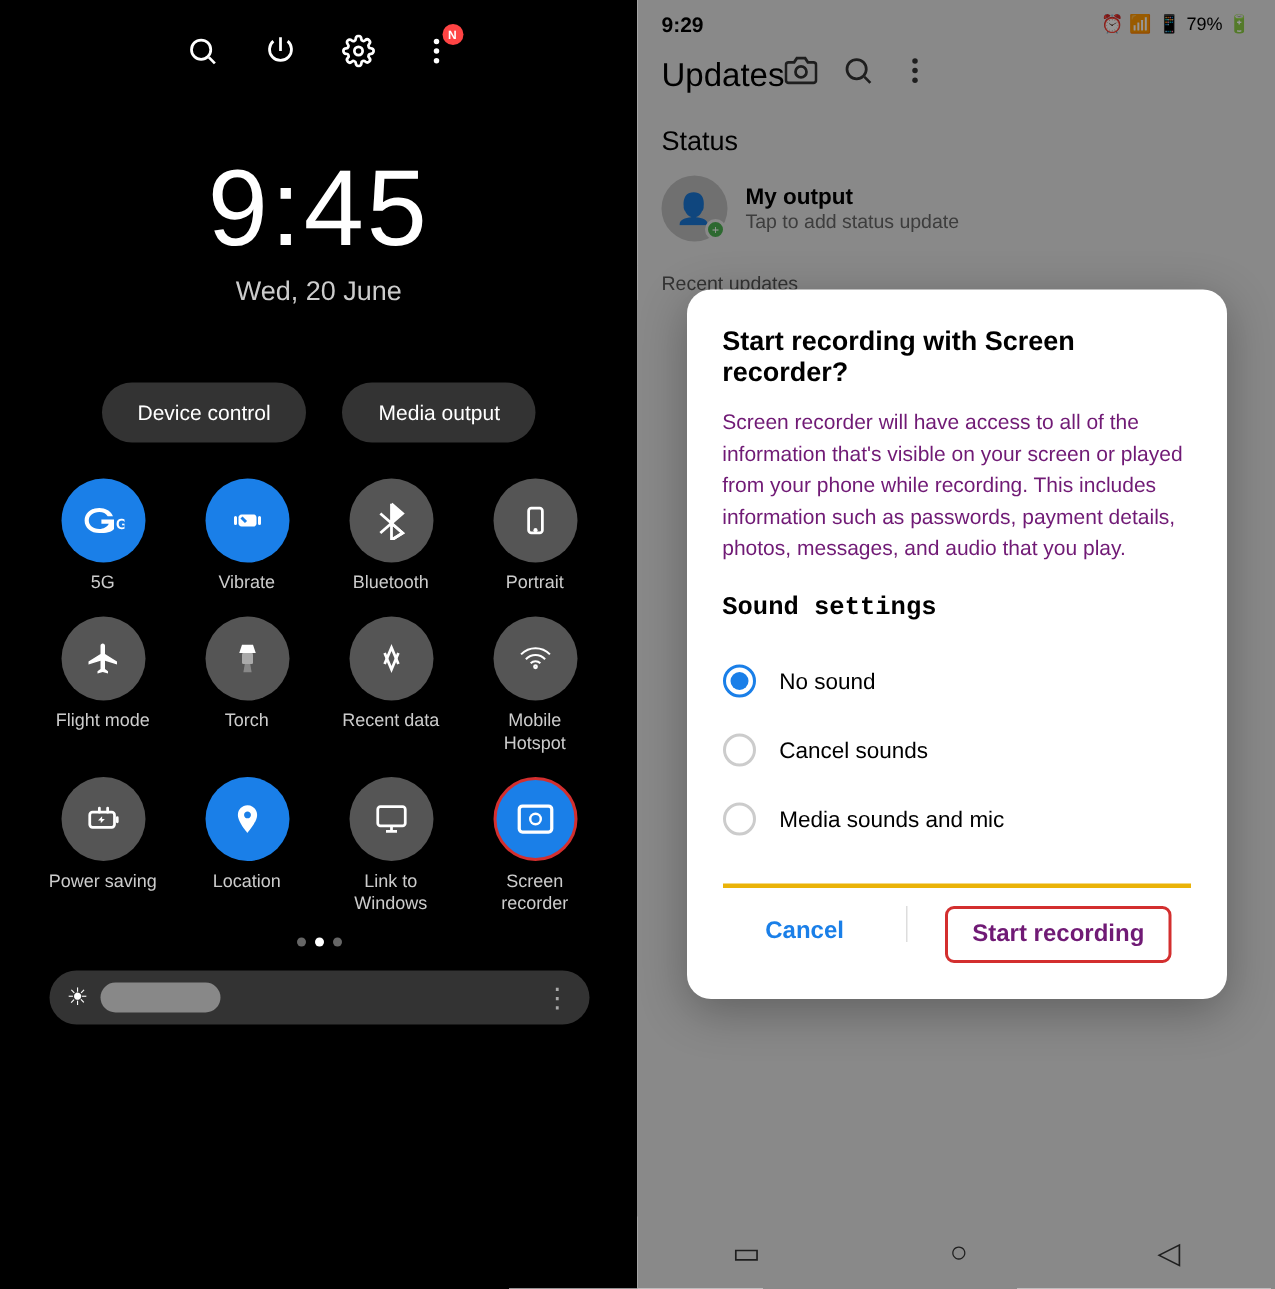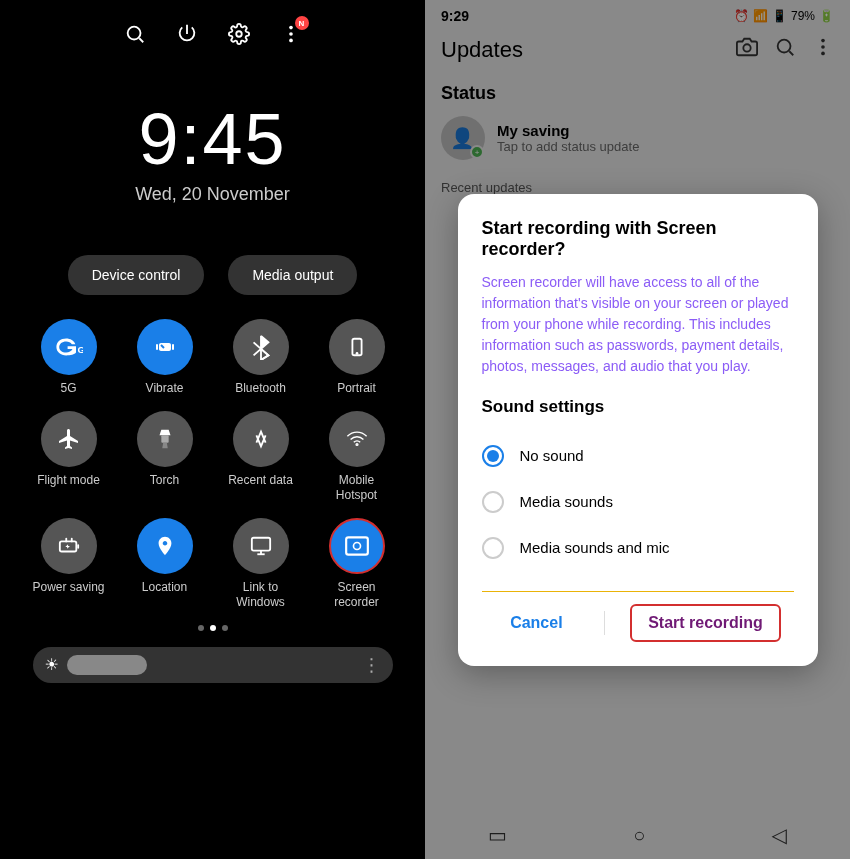--- a/index.html
+++ b/index.html
@@ -200,21 +200,20 @@
       display: flex;
       align-items: center;
       gap: 4px;
       font-size: 12px;
       color: #000;
     }
 
     .app-bar {
       display: flex;
       align-items: center;
-      justify-content: space-between;
       padding: 8px 16px;
       background: #e5e5e5;
     }
 
     .app-title {
       font-size: 22px;
       font-weight: 400;
       color: #000;
     }
 
@@ -230,21 +229,21 @@
       cursor: pointer;
     }
 
     .whatsapp-content {
       padding: 12px 16px 8px;
       background: #e5e5e5;
     }
 
     .status-section-title {
       font-size: 18px;
-      font-weight: 700;
+      font-weight: 400;
       color: #000;
       margin-bottom: 12px;
     }
 
     .my-status-row {
       display: flex;
       align-items: center;
       gap: 12px;
       margin-bottom: 8px;
     }
@@ -320,30 +319,31 @@
 
     .dialog-title {
       font-size: 18px;
       font-weight: 700;
       color: #000;
       margin-bottom: 12px;
     }
 
     .dialog-body {
       font-size: 14px;
-      color: #8b5cf6;
+      color: #701a75;
       line-height: 1.5;
       margin-bottom: 20px;
     }
 
     .sound-settings-title {
       font-size: 17px;
       font-weight: 700;
       color: #000;
       margin-bottom: 16px;
+      font-family: Liberation Mono, monospace;
     }
 
     .radio-option {
       display: flex;
       align-items: center;
       gap: 16px;
       padding: 12px 0;
       cursor: pointer;
     }
 
@@ -368,25 +368,25 @@
       background: #1a7fe8;
     }
 
     .radio-label {
       font-size: 15px;
       color: #000;
     }
 
     .dialog-actions {
       display: flex;
-      align-items: center;
+      align-items: flex-start;
       justify-content: space-around;
       margin-top: 20px;
       padding-top: 12px;
-      border-top: 1px solid #eab308;
+      border-top: 3px solid #eab308;
     }
 
     .dialog-btn-cancel {
       font-size: 16px;
       font-weight: 600;
       color: #1a7fe8;
       cursor: pointer;
       padding: 8px 16px;
       background: none;
       border: none;
@@ -461,21 +461,21 @@
       <svg width="22" height="22" viewBox="0 0 24 24" fill="white">
         <circle cx="12" cy="5" r="2"></circle>
           <circle cx="12" cy="12" r="2"></circle>
           <circle cx="12" cy="19" r="2"></circle>
       </svg>
       <div class="dot">N</div>
     </div>
   </div>
 
   <div class="clock">9:45</div>
-  <div class="date">Wed, 20 November</div>
+  <div class="date">Wed, 20 June</div>
 
   <div class="quick-controls">
     <div class="control-btn">Device control</div>
     <div class="control-btn">Media output</div>
   </div>
 
   <div class="tiles-grid">
 
     <div class="tile">
       <div class="tile-icon active">
@@ -657,21 +657,21 @@
   </div>
 
   <div class="whatsapp-content">
     <div class="status-section-title">Status</div>
     <div class="my-status-row">
       <div class="avatar-circle">
         👤
         <div class="avatar-green-dot">+</div>
       </div>
       <div class="status-text-col">
-        <div class="my-status-label">My saving</div>
+        <div class="my-status-label">My output</div>
         <div class="my-status-sub">Tap to add status update</div>
       </div>
     </div>
   </div>
 
   <div class="recent-updates-label">Recent updates</div>
 
   <div class="dialog-overlay">
     <div class="dialog">
       <div class="dialog-title">Start recording with Screen recorder?</div>
@@ -681,21 +681,21 @@
 
       <div class="radio-option">
         <div class="radio-outer selected">
           <div class="radio-inner"></div>
         </div>
         <span class="radio-label">No sound</span>
       </div>
 
       <div class="radio-option">
         <div class="radio-outer"></div>
-        <span class="radio-label">Media sounds</span>
+        <span class="radio-label">Cancel sounds</span>
       </div>
 
       <div class="radio-option">
         <div class="radio-outer"></div>
         <span class="radio-label">Media sounds and mic</span>
       </div>
 
       <div class="dialog-actions">
         <button class="dialog-btn-cancel">Cancel</button>
         <div class="dialog-btn-divider"></div>

